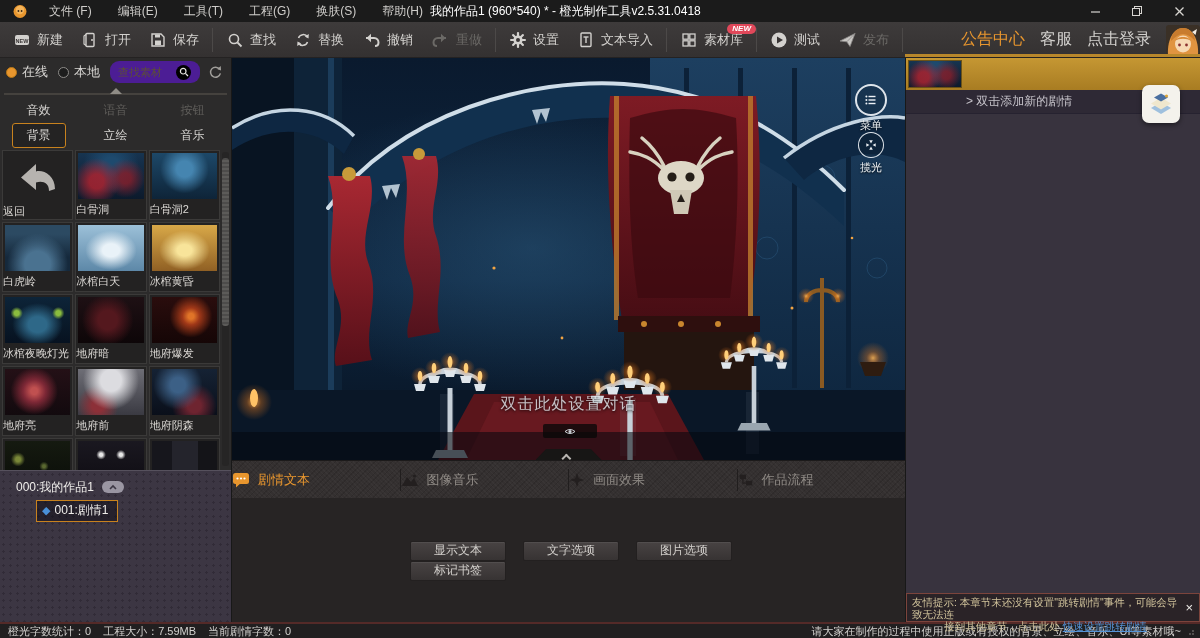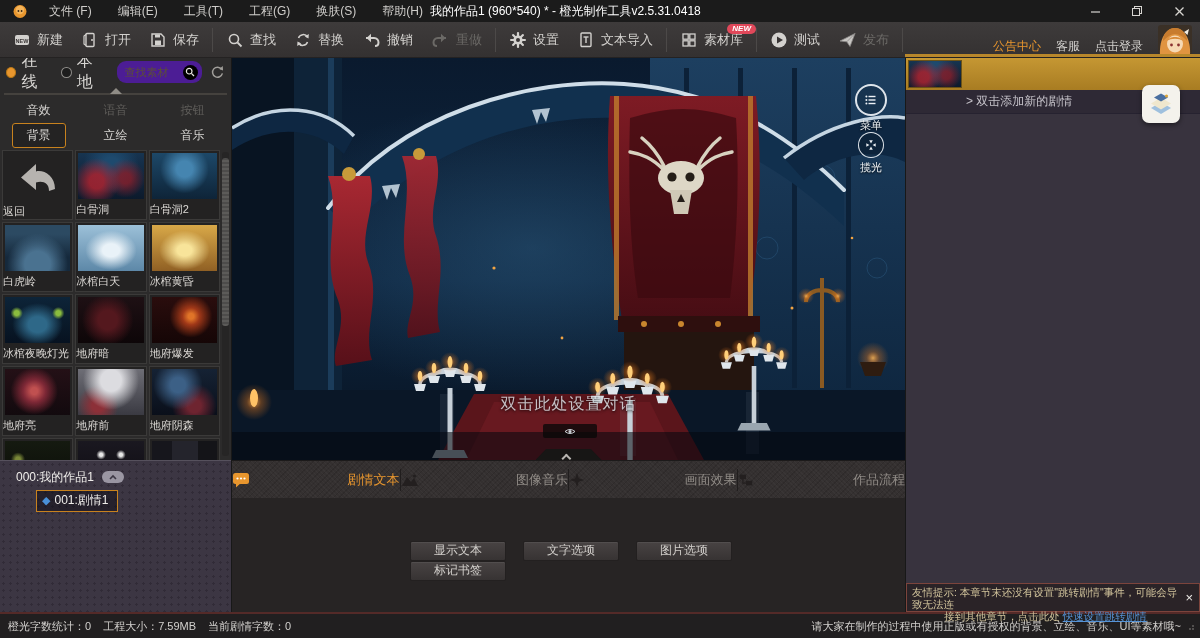--- a/index.html
+++ b/index.html
@@ -16,33 +16,33 @@
   .win-btn { width:42px; height:22px; display:flex; align-items:center; justify-content:center; }
 
   
   .toolbar { height:36px; background:linear-gradient(#3e3b3b,#343131); border-bottom:1px solid #242222;
     display:flex; align-items:center; position:relative; flex:none; padding-left:4px; }
   .tb-btn { display:flex; align-items:center; gap:6px; padding:0 9px; height:36px; color:#d3d1ce; font-size:13px; position:relative; white-space:nowrap; }
   .tb-btn.disabled { color:#6b6966; }
   .tb-sep { width:1px; height:24px; background:#4c4948; margin:0 4px; }
   .badge-new { position:absolute; top:2px; right:-4px; background:#e0485a; color:#fff; font-size:8px;
     font-style:italic; font-weight:bold; padding:1px 5px; border-radius:7px; line-height:8px; }
-  .tb-right { margin-left:auto; display:flex; align-items:flex-end; gap:15px; padding-right:8px; font-size:12px; color:#d3d1ce; }
+  .tb-right { margin-left:auto; display:flex; align-items:center; gap:15px; padding-right:0; font-size:16px; color:#d3d1ce; }
   .tb-link { white-space:nowrap; }
   .tb-link.orange { color:#e8962e; }
   .avatar { width:34px; height:30px; border-radius:3px; overflow:hidden; flex:none; }
   .orange-strip { position:absolute; right:0; bottom:0; width:295px; height:3px; background:#b8872b; }
 
   
   .main { flex:1; display:flex; min-height:0; }
 
   
   .left-col { width:232px; flex:none; display:flex; flex-direction:column; background:#2c2b2b; border-right:1px solid #181818; }
   .radio-row { height:28px; display:flex; align-items:center; padding:0 6px; flex:none; }
-  .radio-opt { display:flex; align-items:center; gap:5px; font-size:16px; color:#d8d6d3; margin-right:10px; }
+  .radio-opt { display:flex; align-items:center; gap:5px; font-size:13px; color:#d8d6d3; margin-right:10px; }
   .radio-dot { width:11px; height:11px; border-radius:50%; background:#1d1d1d; border:1px solid #8d8b88; }
   .radio-dot.sel { background:#e8962e; border-color:#b87818; }
   .search-pill { width:90px; height:22px; background:#4c1d95; border-radius:9px; display:flex; align-items:center; padding:0 2px 0 8px; }
   .search-pill input { background:transparent; border:0; outline:none; width:58px; font-size:11px; color:#9a885f; }
   .search-pill input::placeholder { color:#5c4f37; }
   .search-btn { width:15px; height:15px; border-radius:50%; background:#000; display:flex; align-items:center; justify-content:center; flex:none; }
   .refresh-btn { margin-left:7px; display:flex; }
   .splitter { height:12px; position:relative; flex:none; }
   .splitter::before { content:""; position:absolute; left:4px; right:4px; top:7px; height:2px; background:#45423e; }
   .splitter-arrow { position:absolute; left:50%; top:2px; transform:translateX(-50%); width:0; height:0;
@@ -100,21 +100,21 @@
   .fab-circle { border-radius:50%; margin:0 auto; display:flex; align-items:center; justify-content:center; background:rgba(8,18,30,.2); }
   .fab-menu { left:620px; top:26px; width:38px; }
   .fab-menu .fab-circle { width:32px; height:32px; border:2px solid rgba(240,244,248,.92); }
   .fab-light { left:623px; top:74px; width:32px; }
   .fab-light .fab-circle { width:26px; height:26px; border:1.5px solid rgba(240,244,248,.92); }
   .fab-label { font-size:11px; margin-top:2px; text-shadow:0 1px 2px rgba(0,0,0,.9); }
   .strip-tabs { height:38px; flex:none; display:flex; align-items:center; border-top:1px solid #1c1a1a;
     background-color:#343030;
     background-image:repeating-linear-gradient(45deg,rgba(255,255,255,.025) 0 1px,transparent 1px 3px),
       repeating-linear-gradient(-45deg,rgba(0,0,0,.12) 0 1px,transparent 1px 4px); }
-  .strip-tab { flex:1; height:100%; display:flex; align-items:center; justify-content:space-between; gap:8px; font-size:13px; color:#8f8a85; }
+  .strip-tab { flex:1; height:100%; display:flex; align-items:center; justify-content:flex-start; gap:8px; font-size:13px; color:#8f8a85; }
   .strip-tab.active { color:#e8962e; }
   .strip-sep { width:1px; height:22px; background:#211e1e; flex:none; }
   .bottom-content { flex:1; background:#272424; padding:43px 0 0 178px; }
   .btn-row { display:flex; gap:17px; }
   .btn-row2 { margin-top:0; }
   .panel-btn { width:96px; height:20px; background:linear-gradient(#484343,#373333); border:1px solid #232020;
     border-radius:2px; color:#d2cfcb; font-size:12px; text-align:center; line-height:17px;
     box-shadow:inset 0 1px 0 rgba(255,255,255,.06); }
 
   
@@ -126,21 +126,21 @@
   .right-body { flex:1; }
   .float-tool { position:absolute; top:27px; right:20px; width:38px; height:38px; background:#f4f2ec;
     border-radius:7px; box-shadow:0 2px 5px rgba(0,0,0,.45); display:flex; align-items:center; justify-content:center; z-index:5; }
   .tip-box { height:29px; flex:none; background:#2a2327; border:1px solid #7c443c; position:relative;
     padding:2px 20px 0 5px; font-size:10.5px; line-height:12px; color:#d2c49c; }
   .tip-line2 { text-align:center; }
   .tip-link { color:#5593d6; text-decoration:underline; }
   .tip-close { position:absolute; right:6px; top:7px; color:#eceae6; font-size:13px; line-height:13px; }
 
   
-  .statusbar { height:26px; flex:none; background:#211f20; border-top:2px solid #542a28; display:flex;
+  .statusbar { height:16px; flex:none; background:#211f20; border-top:2px solid #542a28; display:flex;
     align-items:center; font-size:11px; color:#d2d0cd; padding:0 6px 0 8px; }
   .status-left { display:flex; gap:12px; white-space:nowrap; }
   .status-right { margin-left:auto; display:flex; align-items:center; gap:5px; white-space:nowrap; }
 </style>
 </head>
 <body>
 
 <div class="app">
 
   <div class="titlebar">

